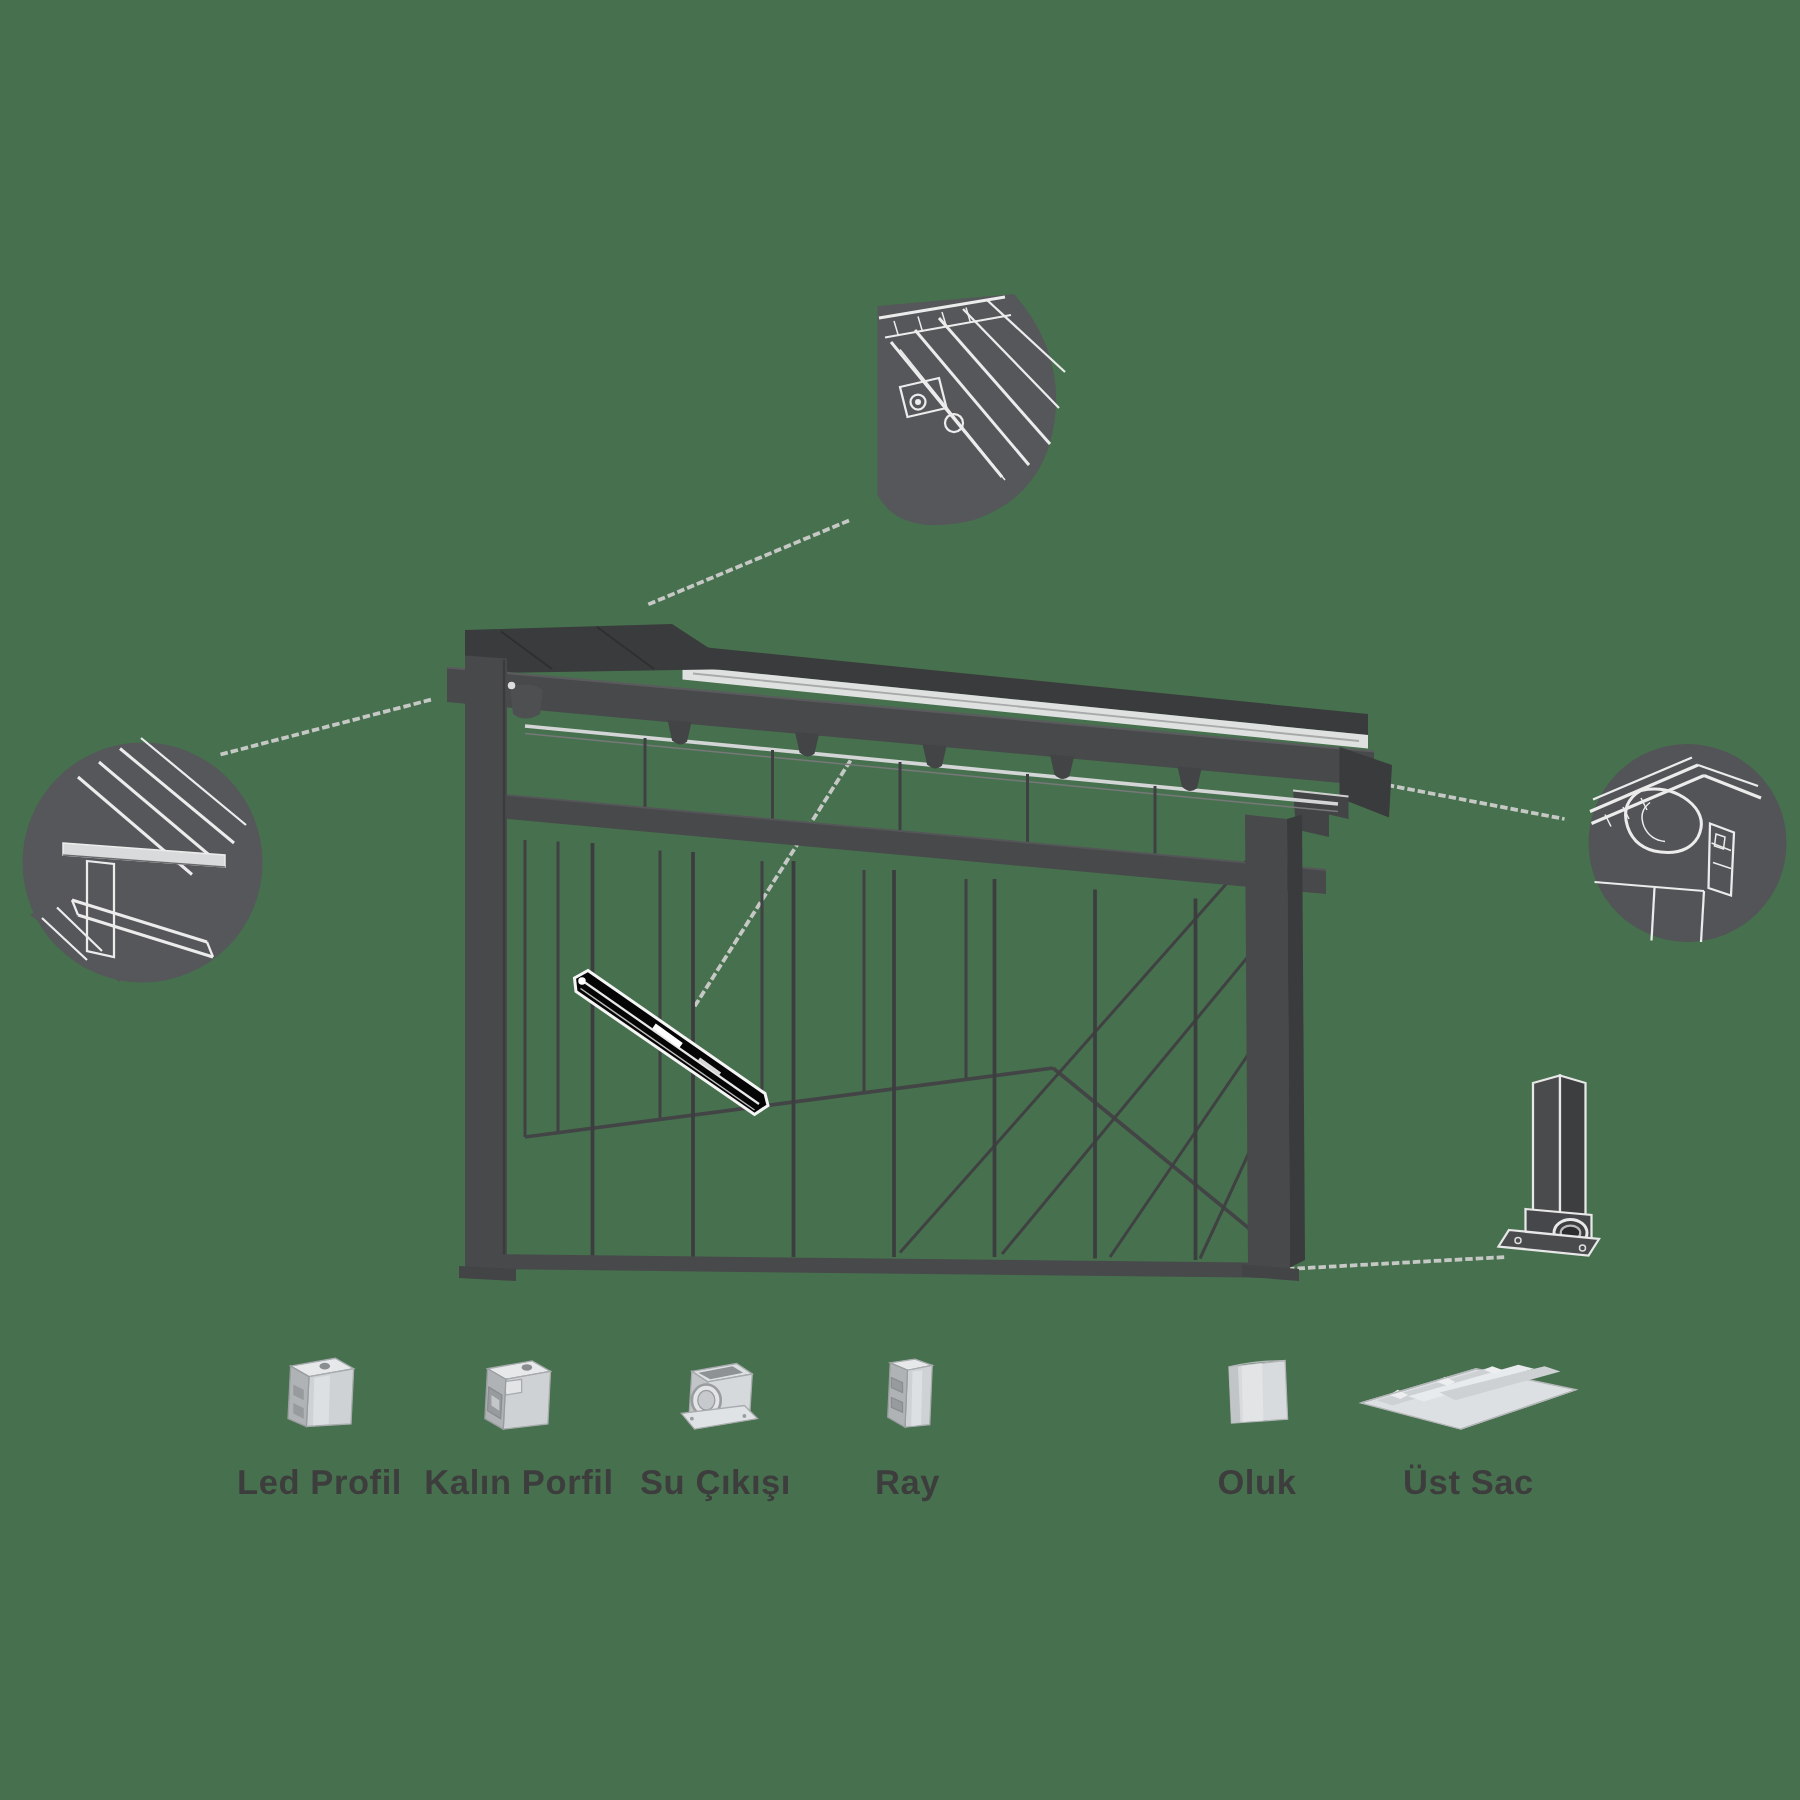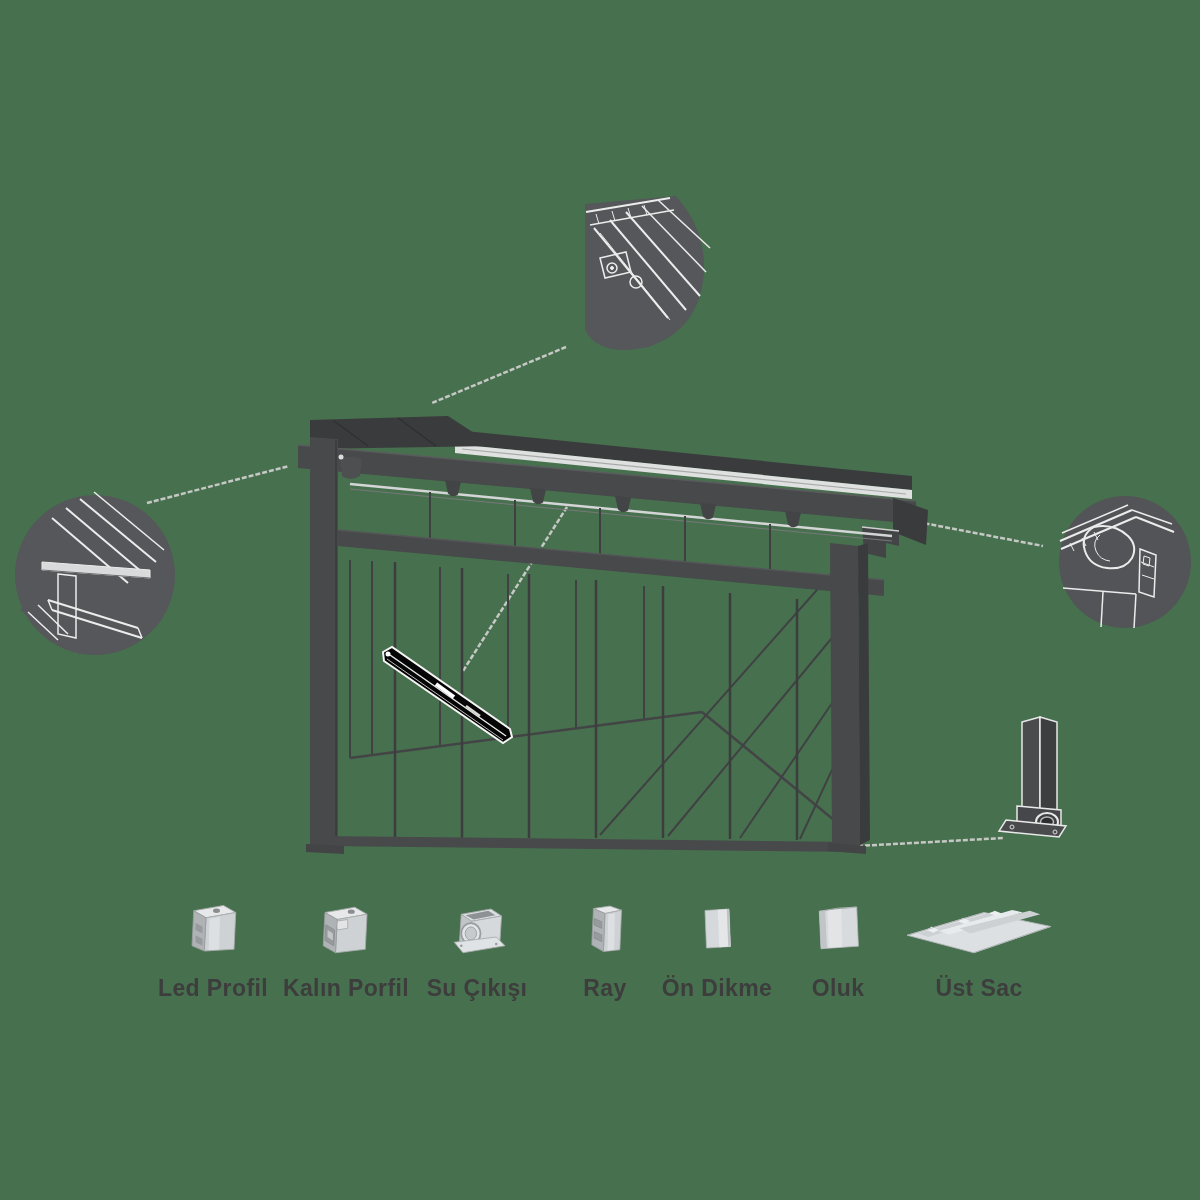--- a/index.html
+++ b/index.html
@@ -249,30 +249,20 @@
         <polygon points="40,20 60,16 58,64 38,66" fill="#cfd2d4" stroke="#a8abad" stroke-width="1"></polygon>
         <polygon points="44,21 52,20 51,64 43,65" fill="#dde0e2"></polygon>
         <polygon points="26,14 40,20 38,66 24,58" fill="#b0b3b5" stroke="#9a9da0" stroke-width="1"></polygon>
         <polygon points="27,26 36,30 36,38 27,34" fill="#989b9d" stroke="#8a8d8f" stroke-width="1"></polygon>
         <polygon points="27,42 36,46 36,54 27,50" fill="#989b9d" stroke="#8a8d8f" stroke-width="1"></polygon>
       </svg>
     </div>
     <div class="part-label">Ray</div>
   </div>
 
-  <div class="part" style="left:652px;width:130px;">
-    <div class="thumb">
-      <svg width="60" height="70" viewBox="0 0 80 80">
-        <polygon points="24,14 56,12 58,62 26,64" fill="#d6d9db" stroke="#b4b7b9" stroke-width="1"></polygon>
-        <polygon points="41,13 56,12 58,62 43,63" fill="#e4e6e8"></polygon>
-        <polygon points="53,12 56,12 58,62 55,62" fill="#c0c3c5"></polygon>
-      </svg>
-    </div>
-    <div class="part-label">Ön Dikme</div>
-  </div>
 
   <div class="part" style="left:879px;width:200px;">
     <div class="thumb">
       <svg width="172" height="70" viewBox="0 0 180 80">
         <polygon points="8,46 96,20 172,36 84,66" fill="#dde0e2" stroke="#b4b7b9" stroke-width="1"></polygon>
         <polygon points="20,44 106,19 118,22 32,48" fill="#cdd1d3"></polygon>
         <polygon points="44,41 128,17 140,20 56,45" fill="#e8ebed"></polygon>
         <polygon points="68,38 148,18 160,22 80,44" fill="#cdd1d3"></polygon>
         <polygon points="30,40 36,36 44,40 38,43" fill="#eceeef"></polygon>
         <polygon points="66,30 72,26 80,30 74,33" fill="#eceeef"></polygon>

